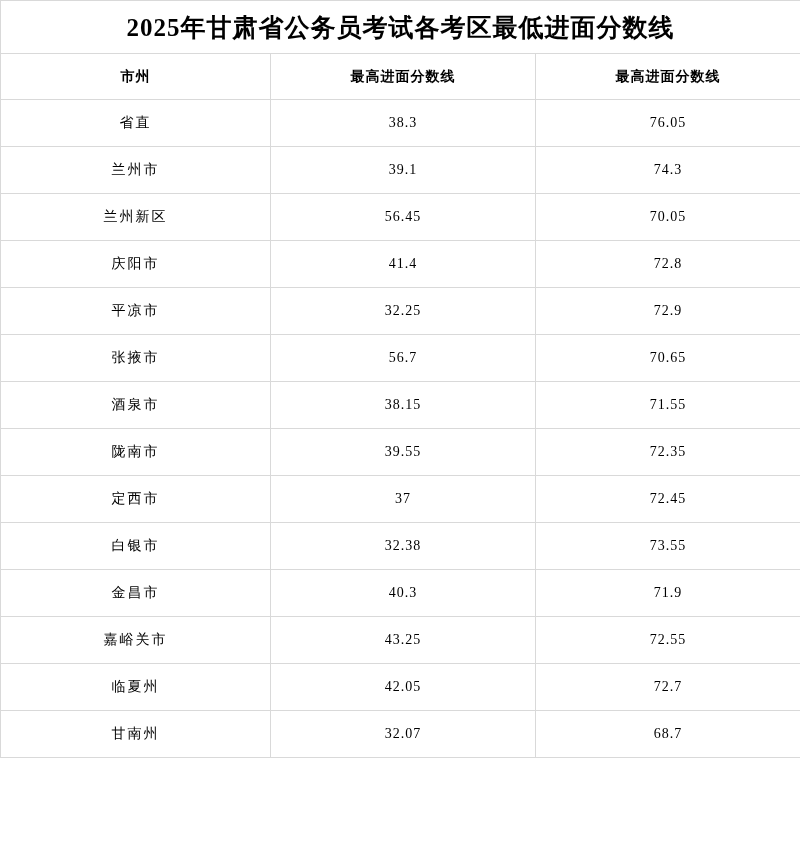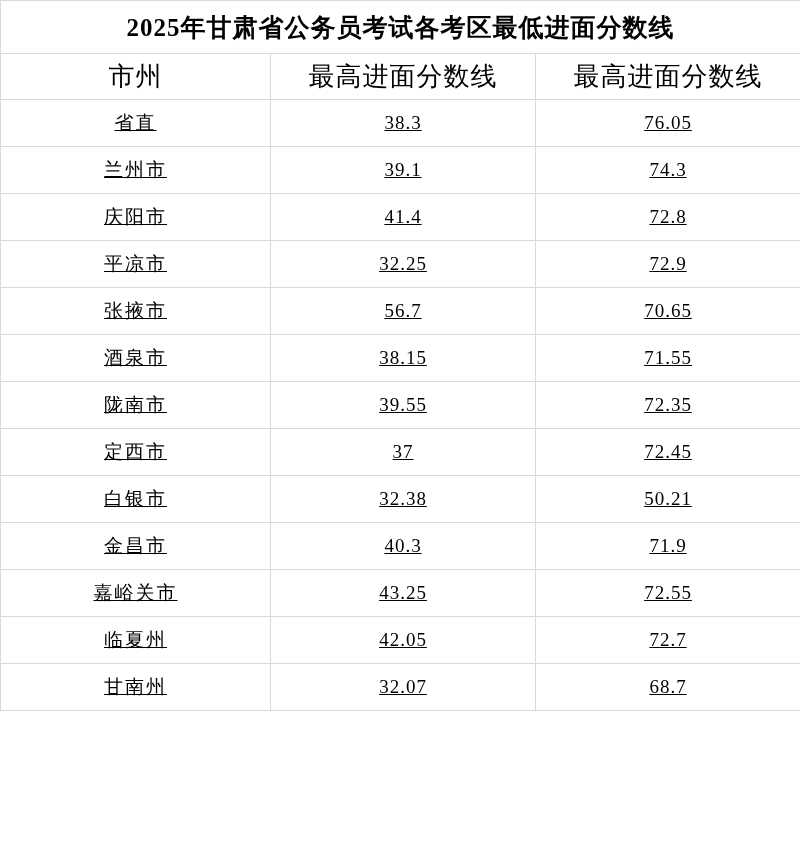--- a/index.html
+++ b/index.html
@@ -44,28 +44,27 @@
   }
 
   tr.title-row td {
     height: 52px;
     font-size: 25px;
     font-weight: bold;
     letter-spacing: 1px;
   }
   tr.header-row th {
     height: 45px;
-    font-size: 26px;
-    font-weight: normal;
+    font-size: 14px;
+    font-weight: bold;
     letter-spacing: 1px;
   }
   tr.data-row td {
     height: 46px;
-    font-size: 19px;
-    text-decoration: underline;
+    font-size: 14px;
   }
   td.region-cell {
     letter-spacing: 2px;
   }
   td.num-cell {
     font-family: "Liberation Serif", "DejaVu Serif", serif;
     letter-spacing: 1px;
   }
 </style>
 </head>
@@ -92,20 +91,25 @@
         <td class="region-cell">省直</td>
         <td class="num-cell">38.3</td>
         <td class="num-cell">76.05</td>
       </tr>
       <tr class="data-row">
         <td class="region-cell">兰州市</td>
         <td class="num-cell">39.1</td>
         <td class="num-cell">74.3</td>
       </tr>
       <tr class="data-row">
+        <td class="region-cell">兰州新区</td>
+        <td class="num-cell">56.45</td>
+        <td class="num-cell">70.05</td>
+      </tr>
+      <tr class="data-row">
         <td class="region-cell">庆阳市</td>
         <td class="num-cell">41.4</td>
         <td class="num-cell">72.8</td>
       </tr>
       <tr class="data-row">
         <td class="region-cell">平凉市</td>
         <td class="num-cell">32.25</td>
         <td class="num-cell">72.9</td>
       </tr>
       <tr class="data-row">
@@ -124,21 +128,21 @@
         <td class="num-cell">72.35</td>
       </tr>
       <tr class="data-row">
         <td class="region-cell">定西市</td>
         <td class="num-cell">37</td>
         <td class="num-cell">72.45</td>
       </tr>
       <tr class="data-row">
         <td class="region-cell">白银市</td>
         <td class="num-cell">32.38</td>
-        <td class="num-cell">50.21</td>
+        <td class="num-cell">73.55</td>
       </tr>
       <tr class="data-row">
         <td class="region-cell">金昌市</td>
         <td class="num-cell">40.3</td>
         <td class="num-cell">71.9</td>
       </tr>
       <tr class="data-row">
         <td class="region-cell">嘉峪关市</td>
         <td class="num-cell">43.25</td>
         <td class="num-cell">72.55</td>

